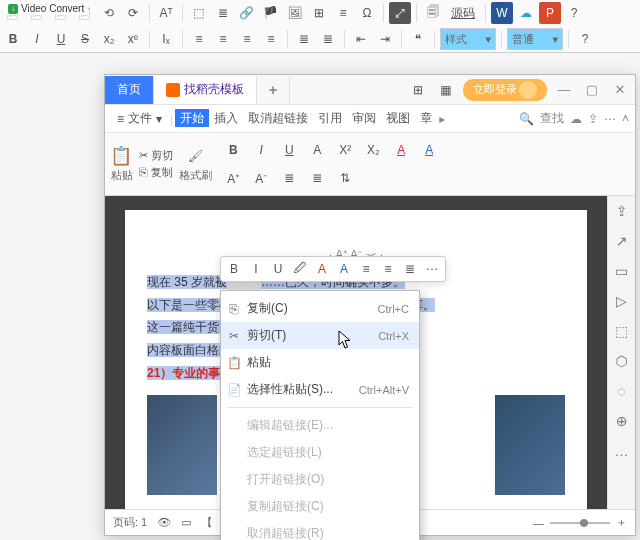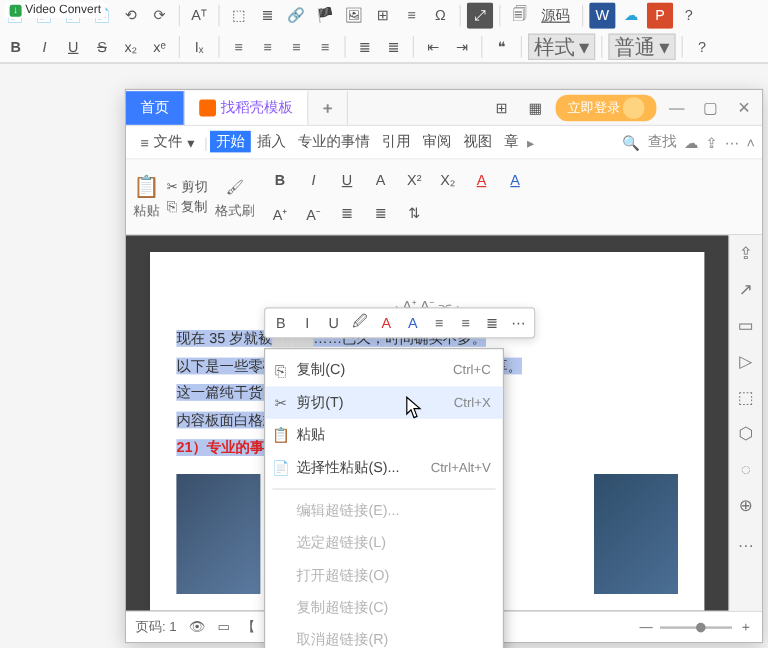--- a/index.html
+++ b/index.html
@@ -2,29 +2,29 @@
 <html><head>
 <meta charset="utf-8">
 <style>
   * { box-sizing: border-box; margin: 0; padding: 0; font-family: "Microsoft YaHei", Arial, sans-serif; }
   body { width: 640px; height: 540px; background: #f5f5f5; position: relative; overflow: hidden; }
 
   
   .bg-toolbar { background: #fafafa; border-bottom: 1px solid #ccc; }
   .tb-row { display: flex; align-items: center; height: 26px; padding: 0 2px; gap: 2px; }
   .tb-btn { min-width: 22px; height: 22px; display: flex; align-items: center; justify-content: center; border: 1px solid transparent; border-radius: 2px; font-size: 12px; color: #555; cursor: pointer; }
-  .tb-dd { width: 56px; height: 22px; border: 1px solid #ccc; display: flex; align-items: center; padding: 0 4px; font-size: 17px; color: #666; background: #e5e5e5; }
+  .tb-dd { width: 56px; height: 22px; border: 1px solid #ccc; display: flex; align-items: center; padding: 0 4px; font-size: 11px; color: #666; background: #7dd3fc; }
   .sep { width: 1px; height: 18px; background: #ddd; margin: 0 3px; }
 
   
   .wps-win { position: absolute; left: 104px; top: 74px; width: 532px; height: 462px; background: #fff; border: 1px solid #b8b8b8; box-shadow: 0 4px 16px rgba(0,0,0,0.2); display: flex; flex-direction: column; }
   .wps-title { height: 30px; display: flex; align-items: center; background: #f8f8f8; border-bottom: 1px solid #e3e3e3; position: relative; }
   .tab { height: 28px; display: flex; align-items: center; padding: 0 12px; font-size: 12px; border-right: 1px solid #e0e0e0; }
   .tab.home { background: #3a7cff; color: #fff; }
-  .tab.doc { background: #fff; color: #8b5cf6; }
+  .tab.doc { background: #fff; color: #4c1d95; }
   .tab.doc .dicon { width: 14px; height: 14px; background: #ff6a00; border-radius: 2px; margin-right: 4px; display: inline-block; }
   .tab.new { color: #888; font-size: 14px; font-weight: bold; }
   .title-right { position: absolute; right: 4px; display: flex; align-items: center; gap: 6px; }
   .pill { background: #ffb84d; color: #fff; font-size: 11px; padding: 2px 10px; border-radius: 10px; display: flex; align-items: center; }
   .avatar { width: 18px; height: 18px; background: #ffd480; border-radius: 50%; display: inline-block; margin-left: 2px; }
   .winctl { width: 22px; height: 22px; display: flex; align-items: center; justify-content: center; color: #888; font-size: 13px; cursor: pointer; }
 
   .wps-menu { height: 28px; display: flex; align-items: center; padding: 0 6px; font-size: 12px; color: #555; border-bottom: 1px solid #e6e6e6; gap: 2px; }
   .wps-menu .file { display: flex; align-items: center; gap: 4px; padding: 2px 6px; }
   .wps-menu span.tablab { padding: 2px 5px; cursor: pointer; }
@@ -175,21 +175,21 @@
     </div>
   </div>
 
   <div class="wps-menu">
     <span class="file">
         <span>≡</span>
         <span>文件</span>
         <span>▾</span>
       </span>
     <span style="color:#ddd">|</span>
-    <span id="wps-tabs"><span class="tablab active">开始</span><span class="tablab">插入</span><span class="tablab">专业的事情</span><span class="tablab">引用</span><span class="tablab">审阅</span><span class="tablab">视图</span><span class="tablab">章</span></span>
+    <span id="wps-tabs"><span class="tablab active">开始</span><span class="tablab">插入</span><span class="tablab">取消超链接</span><span class="tablab">引用</span><span class="tablab">审阅</span><span class="tablab">视图</span><span class="tablab">章</span></span>
     <span style="color:#888">▸</span>
     <span class="rsearch">
       <span>🔍</span>
       <span>查找</span>
       <span>☁</span>
       <span>⇪</span>
       <span>⋯</span>
       <span>˄</span>
     </span>
   </div>

